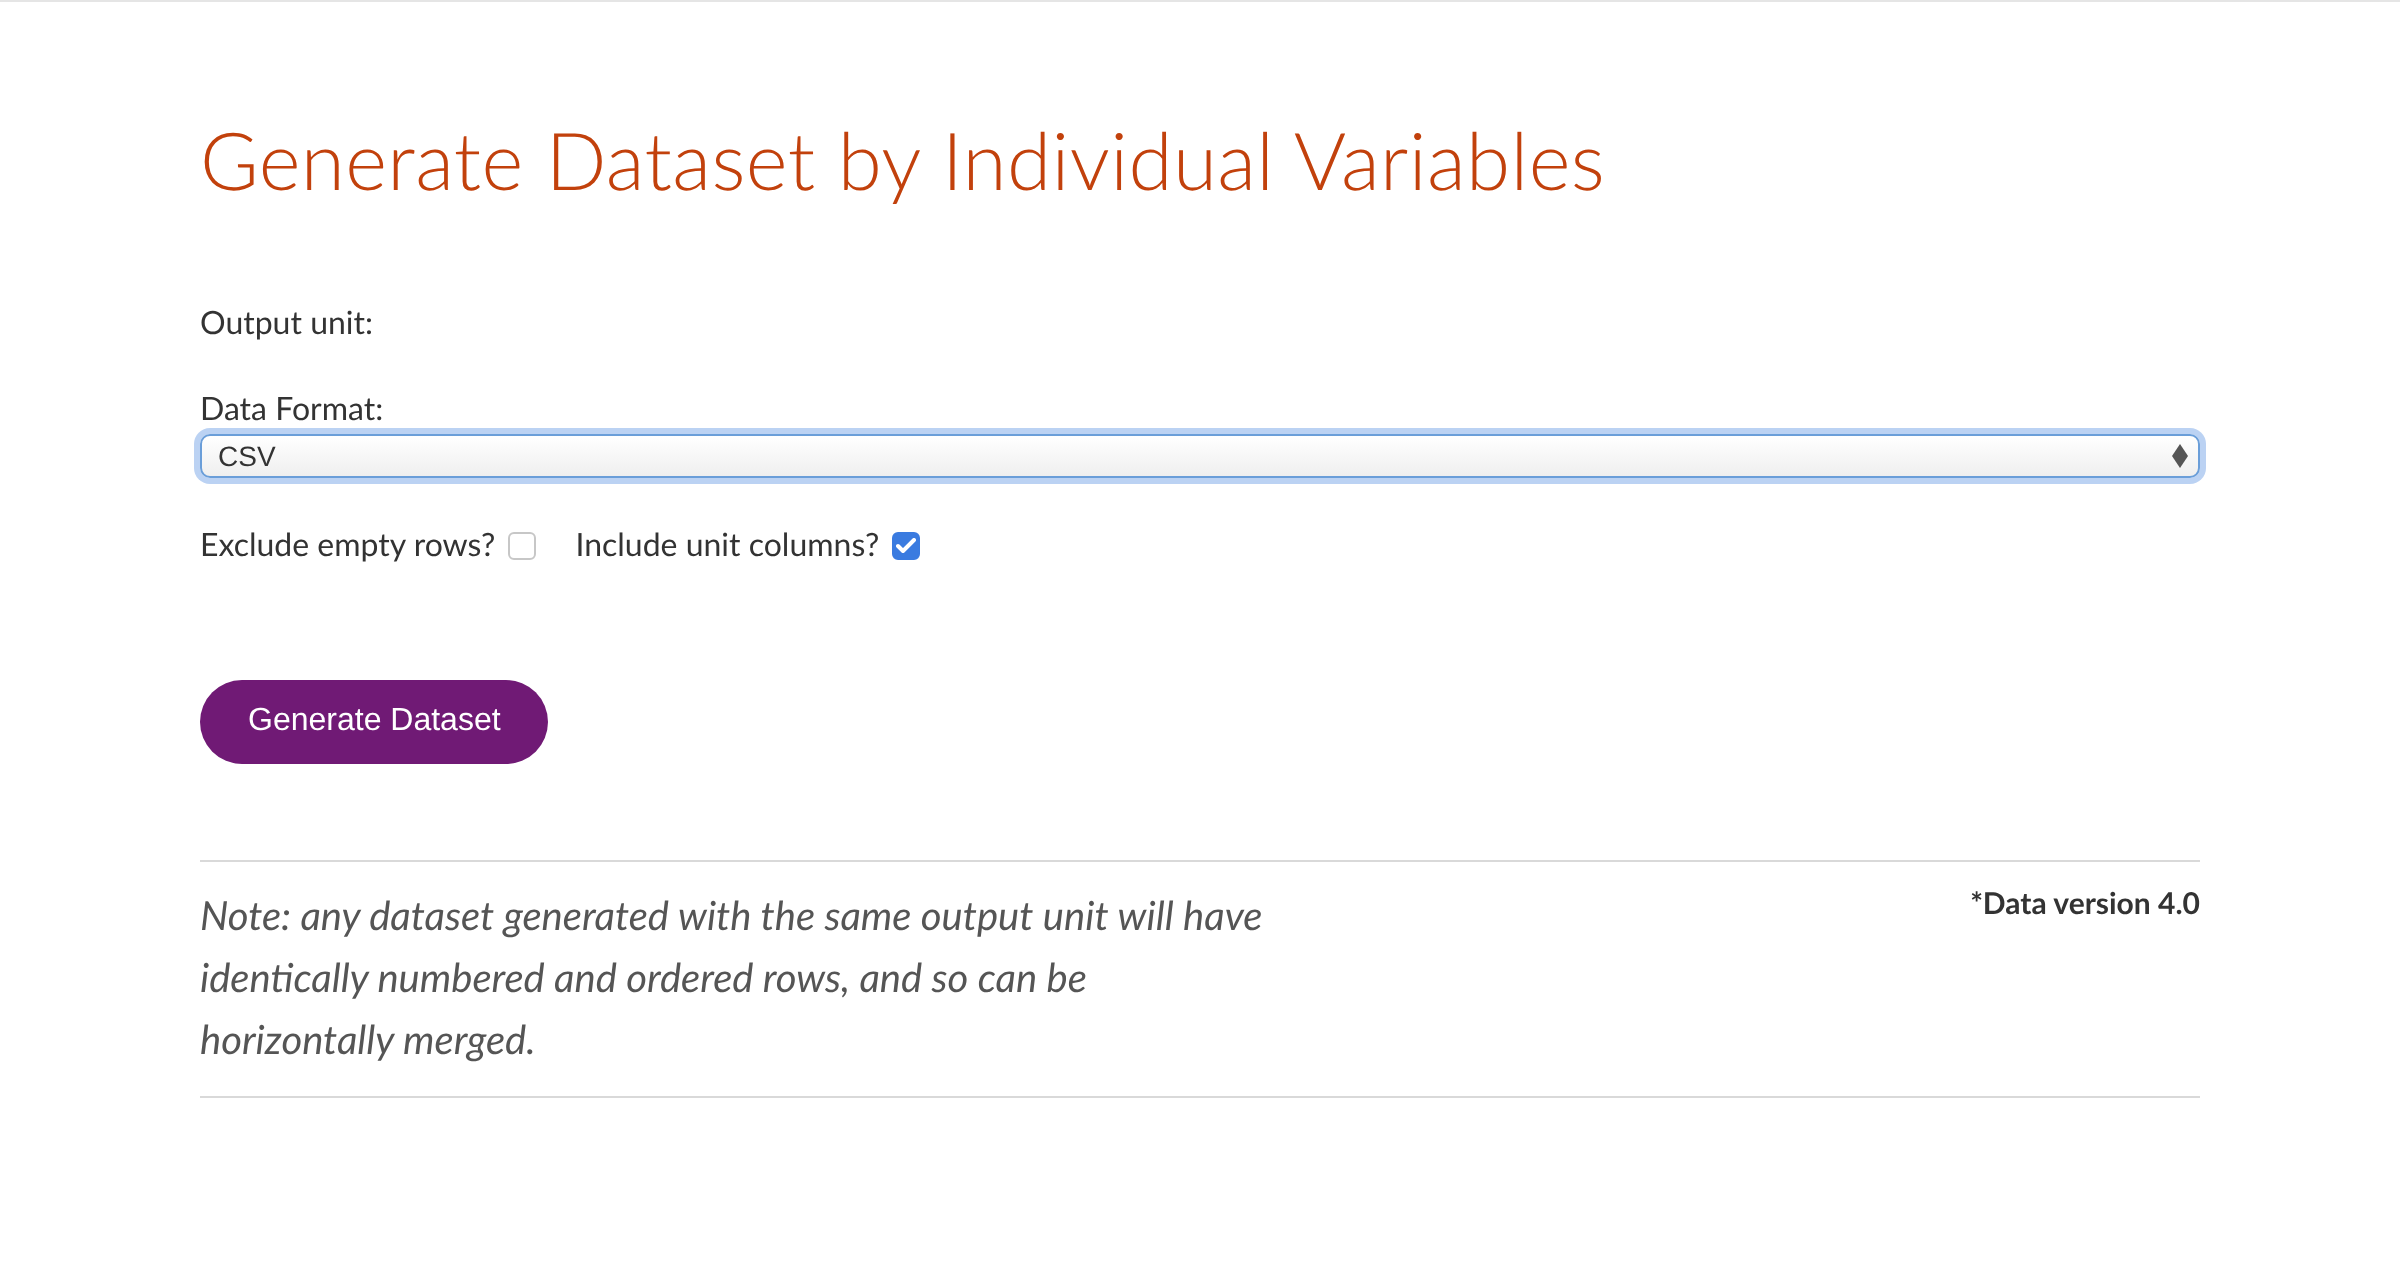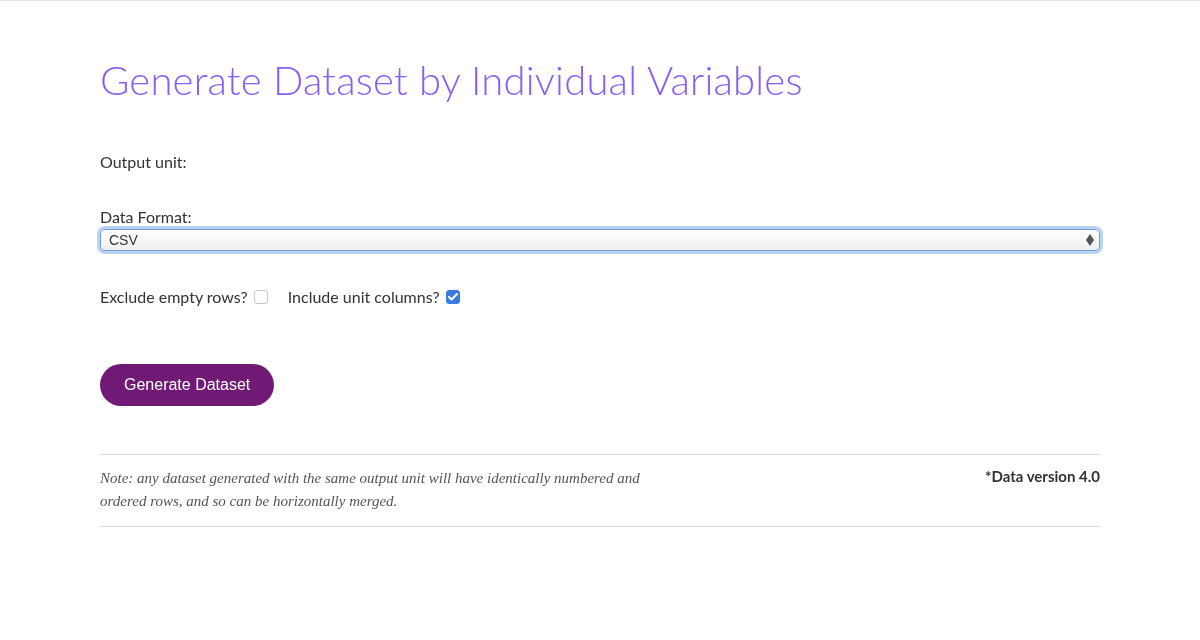--- a/index.html
+++ b/index.html
@@ -15,26 +15,26 @@
       height: 1px;
       background: #e5e5e5;
       width: 100%;
     }
     .container {
       padding: 55px 100px 0 100px;
     }
     h1 {
       font-weight: 300;
       font-size: 40px;
-      color: #8b5cf6;
+      color: #c2410c;
       margin-bottom: 48px;
       letter-spacing: 0.2px;
     }
     .form-group {
-      margin-bottom: 36px;
+      margin-bottom: 24px;
     }
     .form-label {
       display: block;
       font-size: 16px;
       color: #333;
       margin-bottom: 3px;
     }
     .select-wrap {
       position: relative;
       width: 100%;
@@ -115,24 +115,23 @@
     }
     .footer-row {
       display: flex;
       justify-content: space-between;
       align-items: flex-start;
       gap: 40px;
     }
     .note {
       font-style: italic;
       color: #555;
-      font-size: 15px;
+      font-size: 20px;
       line-height: 1.55;
       max-width: 540px;
-      font-family: Liberation Serif, serif;
     }
     .version {
       font-weight: 700;
       color: #333;
       font-size: 15px;
       white-space: nowrap;
     }
     .divider-bottom {
       height: 1px;
       background: #d9d9d9;

